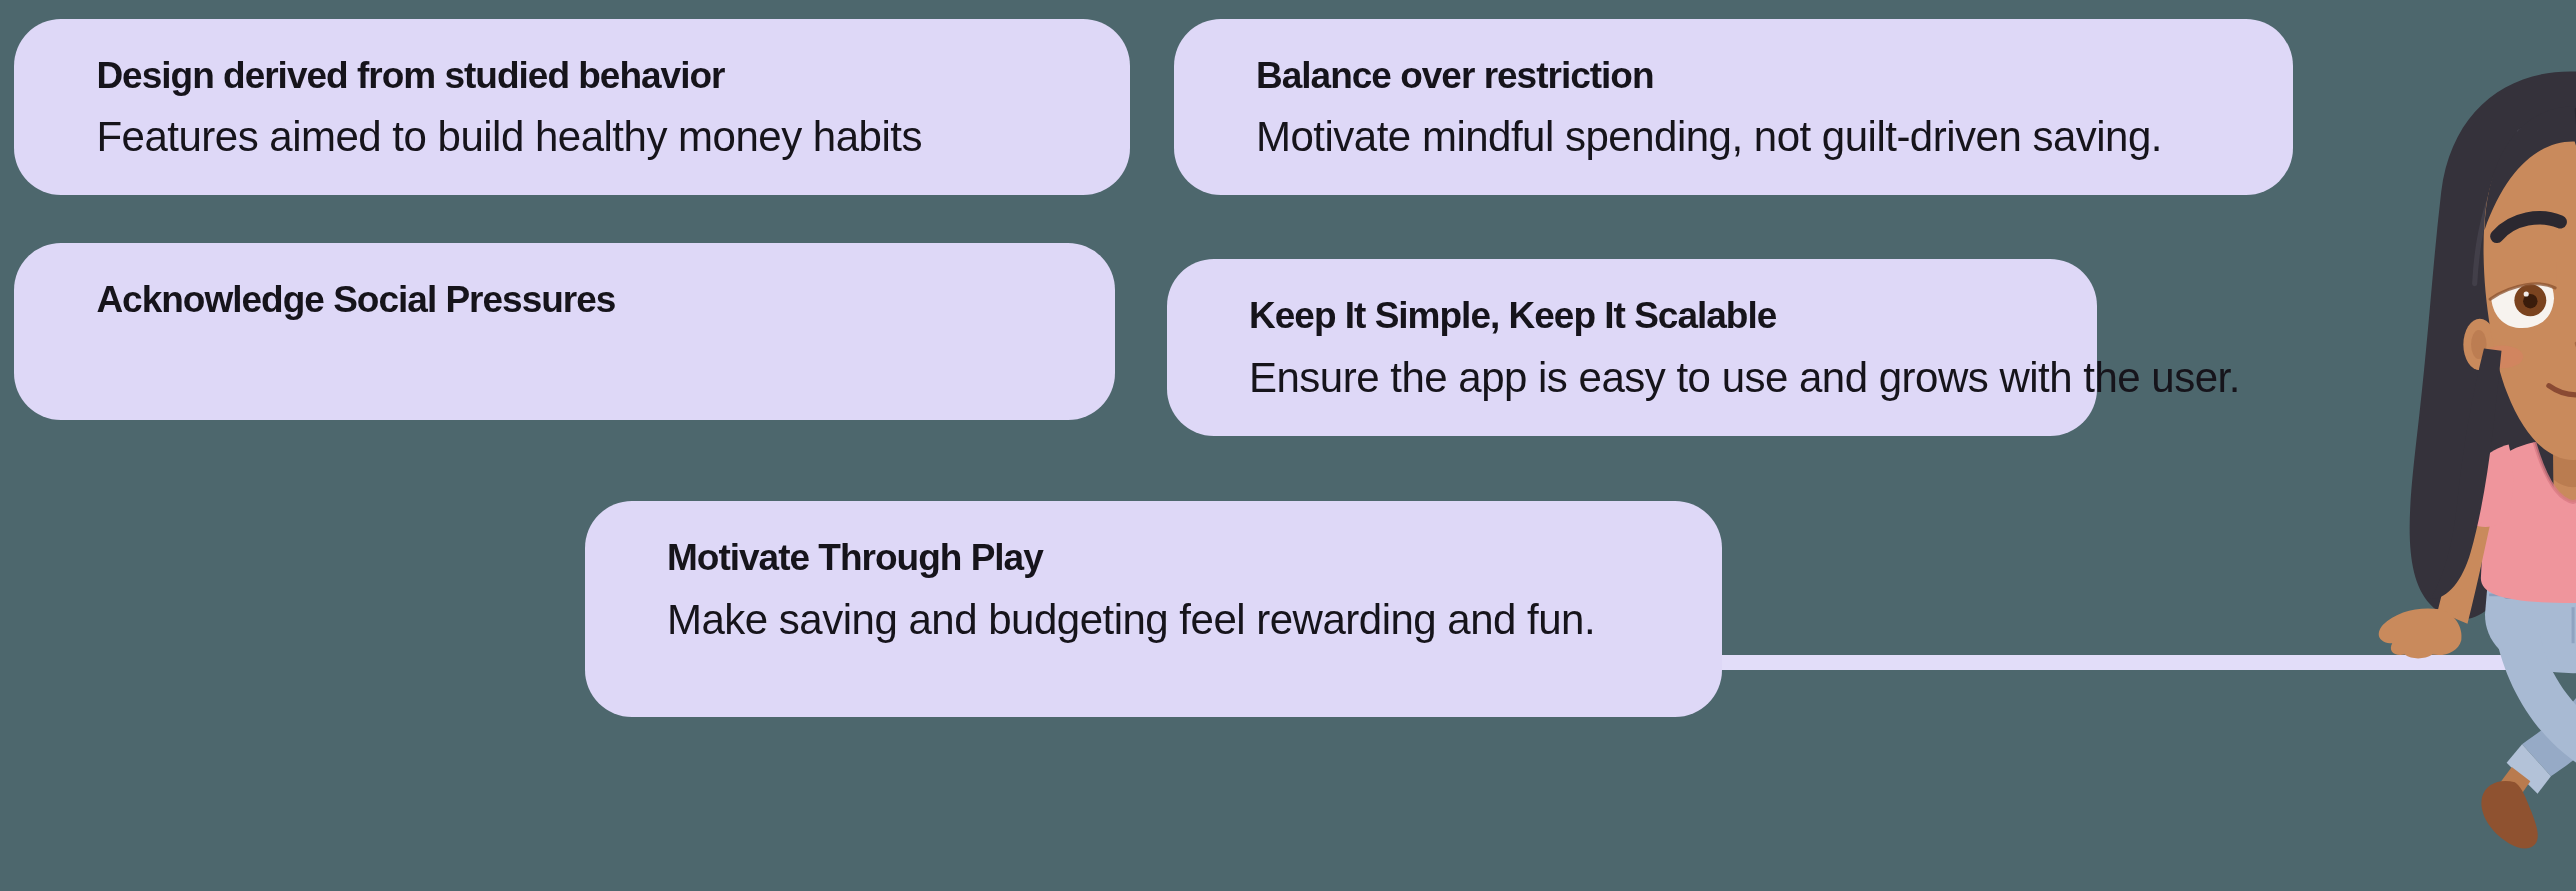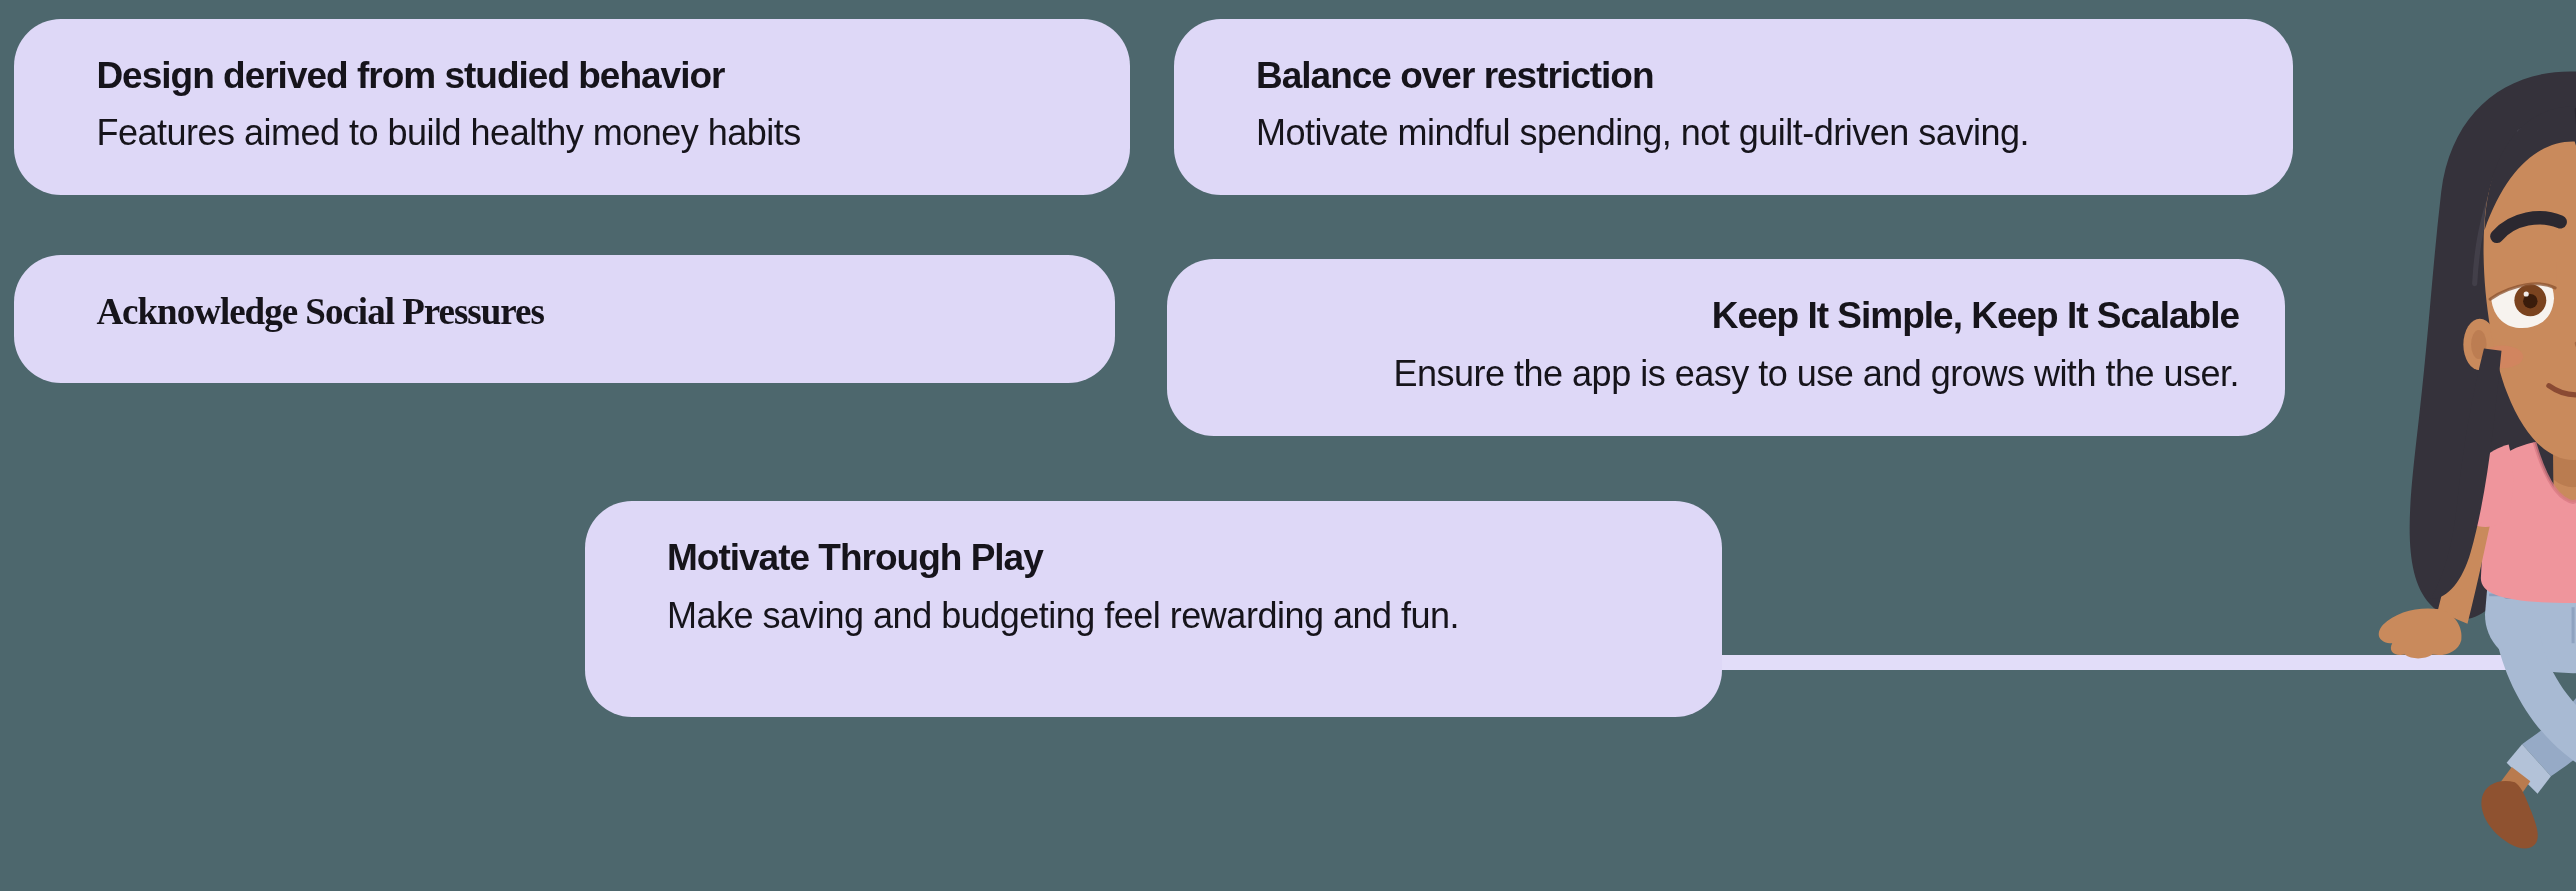--- a/index.html
+++ b/index.html
@@ -27,21 +27,21 @@
     color:var(--text);
   }
   .card-title{
     font-size:37px;
     font-weight:700;
     letter-spacing:-1px;
     line-height:1.15;
     white-space:nowrap;
   }
   .card-subtitle{
-    font-size:36px;
+    font-size:42px;
     font-weight:400;
     letter-spacing:-0.5px;
     line-height:1.3;
     margin-top:13.4px;
     white-space:nowrap;
   }
   .ledge-line{
     position:absolute;
     left:585px; top:655px;
     width:2282px; height:15px;
@@ -63,25 +63,25 @@
   <div class="card" style="left:14.4px;top:18.5px;width:1116px;height:176px;">
     <div class="card-title">Design derived from studied behavior</div>
     <div class="card-subtitle">Features aimed to build healthy money habits</div>
   </div>
 
   <div class="card" style="left:1166px;top:18.5px;width:1119px;height:176px;margin-left:8px;">
     <div class="card-title">Balance over restriction</div>
     <div class="card-subtitle">Motivate mindful spending, not guilt-driven saving.</div>
   </div>
 
-  <div class="card" style="left:14.4px;top:255px;width:1101px;height:128px;font-family:Liberation Serif, serif;">
+  <div class="card" style="left:14.4px;top:243px;width:1101px;height:177px;">
     <div class="card-title">Acknowledge Social Pressures</div>
   </div>
 
-  <div class="card" style="left:1167px;top:259px;width:1118px;height:177px;text-align:right;">
+  <div class="card" style="left:1167px;top:259px;width:930px;height:177px;">
     <div class="card-title">Keep It Simple, Keep It Scalable</div>
     <div class="card-subtitle">Ensure the app is easy to use and grows with the user.</div>
   </div>
 
   <div class="card" style="left:585px;top:501px;width:1137px;height:216px;">
     <div class="card-title">Motivate Through Play</div>
     <div class="card-subtitle">Make saving and budgeting feel rewarding and fun.</div>
   </div>
 
   <svg class="character" viewBox="0 0 860 1560" aria-hidden="true">

